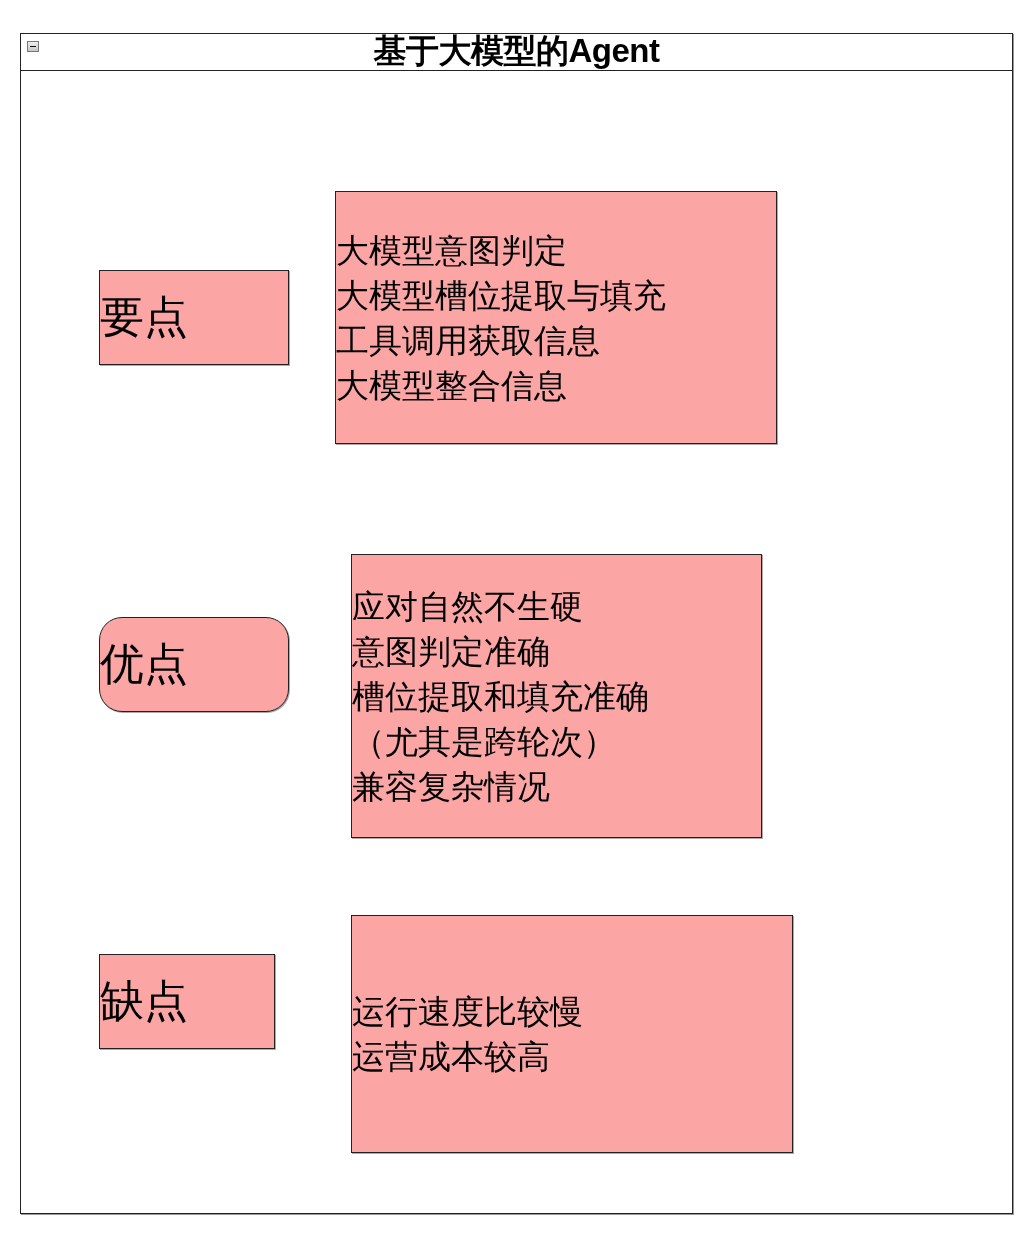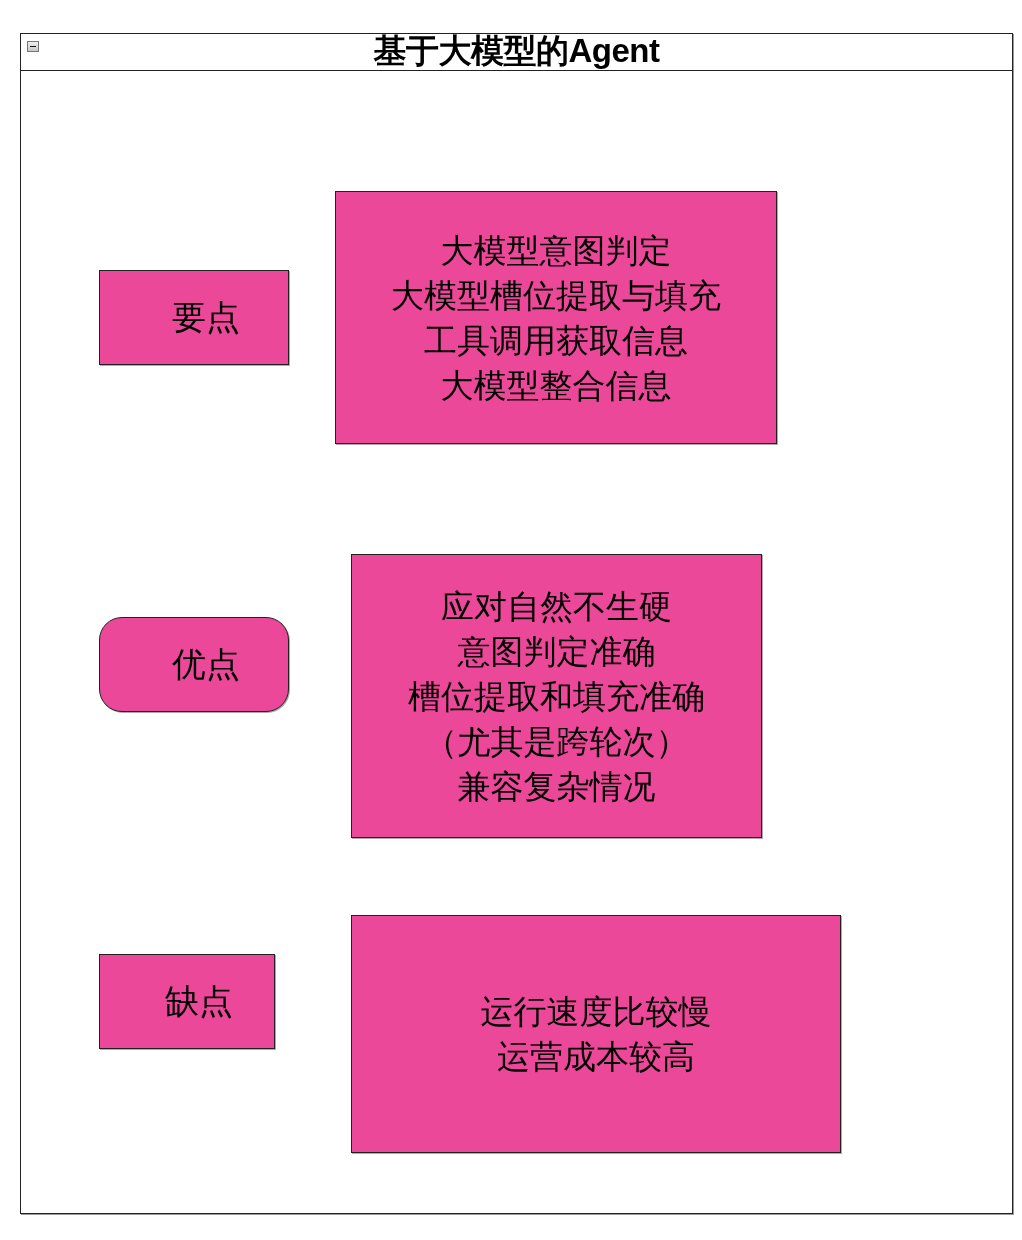--- a/index.html
+++ b/index.html
@@ -10,24 +10,24 @@
     .header { position: absolute; left: 0; top: 0; right: 0; height: 37px;
               border-bottom: 1px solid #222; box-sizing: border-box; }
     .collapse-btn { position: absolute; left: 6px; top: 7px; width: 12px; height: 11px;
                     border: 1px solid #777; background: linear-gradient(#eee, #c8c8c8);
                     box-sizing: border-box; cursor: pointer; }
     .collapse-btn::after { content: ""; position: absolute; left: 2px; right: 2px; top: 4px;
                            height: 1px; background: #111; }
     .title { position: absolute; left: 0; right: 0; top: -2px; text-align: center;
              font-family: "Liberation Sans", sans-serif; font-weight: bold; font-size: 33px;
              line-height: 38px; letter-spacing: -0.5px; }
-    .box { position: absolute; border: 1px solid #222; background: #ec4899; box-sizing: border-box;
-           display: flex; flex-direction: column; align-items: center; justify-content: center;
+    .box { position: absolute; border: 1px solid #222; background: #fca5a5; box-sizing: border-box;
+           display: flex; flex-direction: column; justify-content: center;
            box-shadow: 1px 1px 0 #aaa; }
-    .label-box { font-size: 34px; padding-left: 24px; }
+    .label-box { font-size: 44px; }
     .content-box .line { font-size: 33px; line-height: 45px; white-space: nowrap; }
   </style>
 </head>
 <body>
 
 <div class="frame">
   <div class="header">
     <div class="collapse-btn"></div>
     <div class="title">基于大模型的Agent</div>
   </div>
@@ -50,16 +50,16 @@
   <span class="line">应对自然不生硬</span>
   <span class="line">意图判定准确</span>
   <span class="line">槽位提取和填充准确</span>
   <span class="line">（尤其是跨轮次）</span>
   <span class="line">兼容复杂情况</span>
 </div>
 
 <div class="box label-box" style="left:99px; top:954px; width:176px; height:95px;">
   <span>缺点</span>
 </div>
-<div class="box content-box" style="left:351px; top:915px; width:490px; height:238px;">
+<div class="box content-box" style="left:351px; top:915px; width:442px; height:238px;">
   <span class="line">运行速度比较慢</span>
   <span class="line">运营成本较高</span>
 </div>
 
 </body></html>

